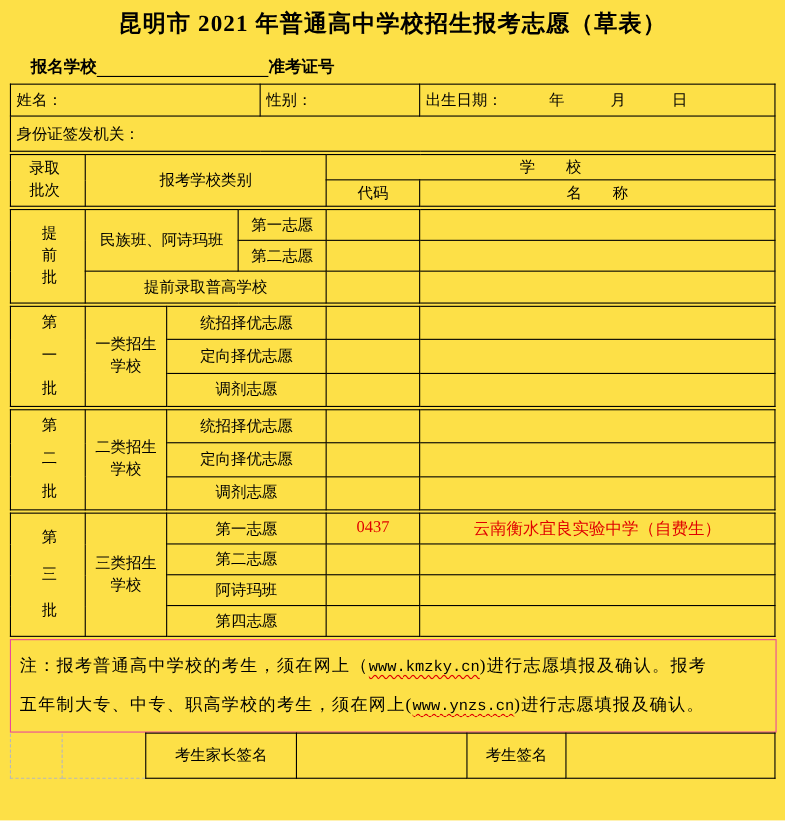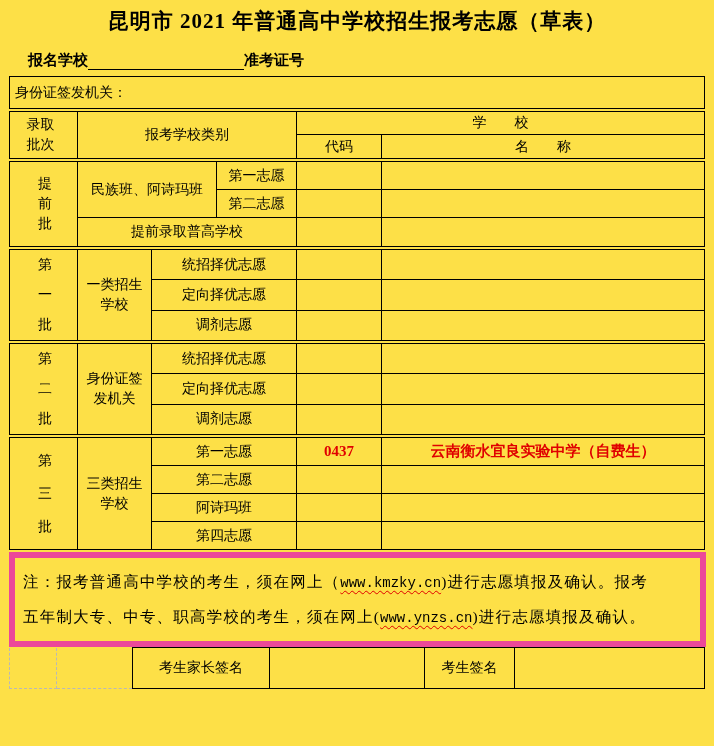--- a/index.html
+++ b/index.html
@@ -17,24 +17,24 @@
   .gap { margin-top:2px; }
   .c { text-align:center; padding:0 2px; }
   .l { text-align:left; }
 
   .v-label { width:17px; margin:0 auto; word-break:break-all; text-align:right; line-height:20px; }
   .v-wide  { line-height:30px; }
   .v-wider { line-height:33px; }
   .two-line { width:64px; margin:0 auto; word-break:break-all; text-align:center; line-height:20px; }
   .hdr-batch { width:34px; margin:0 auto; word-break:break-all; text-align:left; line-height:20px; }
 
-  .red { color:#e00000; font-weight:bold;text-align:center; }
+  .red { color:#e00000; font-weight:normal;text-align:center; }
   .code-font { font-family:"Liberation Serif", serif; font-size:15px; }
 
-  .note { box-sizing:border-box; margin-left:9px; width:697px; border:6px solid #ec4899; padding:7px 8px 6px 8px; font-size:15.5px; letter-spacing:1.2px; }
+  .note { box-sizing:border-box; margin-left:9px; width:697px; border:1px solid #ec4899; padding:7px 8px 6px 8px; font-size:15.5px; letter-spacing:1.2px; }
   .note-line { line-height:34px; white-space:nowrap; }
   .url { font-family:"Liberation Mono", monospace; font-size:14px; letter-spacing:0;
          text-decoration-line:underline; text-decoration-style:wavy; text-decoration-color:#e00000;
          text-decoration-thickness:1px; text-underline-offset:3px; }
 
   .sig td { height:40px; text-align:center; }
   .sig .dash { border:1px dashed #b8b8b8; border-top:none; }
 </style>
 </head>
 <body>
@@ -49,20 +49,25 @@
     <span class="adm-label">准考证号</span>
   </div>
 
   <table>
     <colgroup>
         <col style="width:227px">
         <col style="width:145px">
         <col style="width:323px">
       </colgroup>
     <tbody>
+        <tr>
+      <td class="l" style="height:28px">姓名：</td>
+      <td class="l">性别：</td>
+      <td class="l">出生日期：　　　年　　　月　　　日</td>
+    </tr>
     <tr>
       <td class="l" style="height:31px" colspan="3">身份证签发机关：</td>
     </tr>
   </tbody>
     </table>
 
   <table class="gap">
     <colgroup>
         <col style="width:68px">
         <col style="width:219px">
@@ -155,21 +160,21 @@
         <col style="width:145px">
         <col style="width:85px">
         <col style="width:323px">
       </colgroup>
     <tbody>
         <tr>
       <td class="c" rowspan="3">
             <div class="v-label v-wide">第二批</div>
           </td>
       <td class="c" rowspan="3">
-            <div class="two-line">身份证签发机关</div>
+            <div class="two-line">二类招生学校</div>
           </td>
       <td class="c" style="height:27px">统招择优志愿</td>
       <td class="c"></td>
       <td class="c"></td>
     </tr>
     <tr>
       <td class="c" style="height:27px">定向择优志愿</td>
       <td class="c"></td>
       <td class="c"></td>
     </tr>

